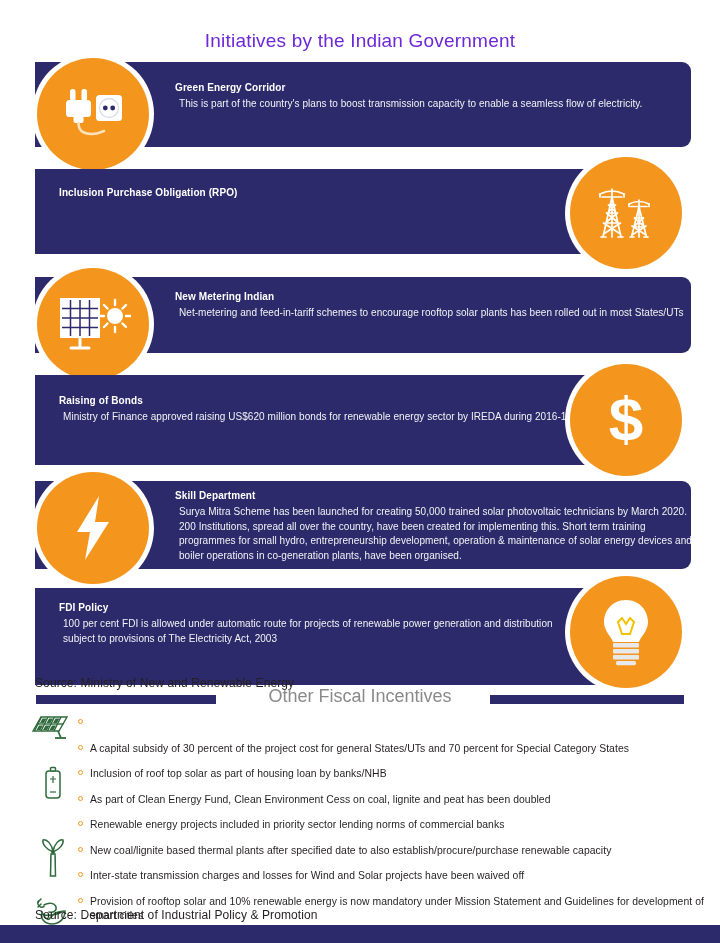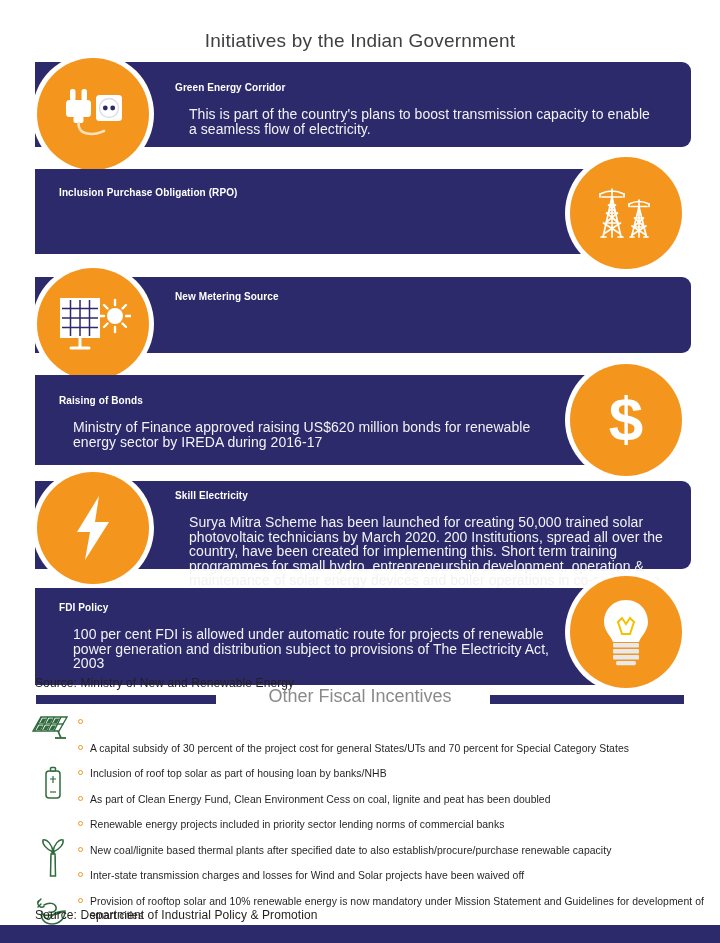--- a/index.html
+++ b/index.html
@@ -9,40 +9,40 @@
     background:#ffffff;
     font-family:"Liberation Sans", sans-serif;
     position:relative;overflow:hidden;
     -webkit-font-smoothing:antialiased;
   }
   .page{position:relative;width:720px;height:943px;}
 
   
   .main-title{
     position:absolute;left:0;top:30px;width:720px;
-    text-align:center;color:#404040;
+    text-align:center;color:#6d28d9;
     font-size:19px;font-weight:400;letter-spacing:.2px;
   }
 
   
   .row{position:absolute;left:0;width:720px;}
   .bar{
     position:absolute;background:#2c2a6b;
     box-sizing:border-box;color:#ffffff;
   }
   .bar.left  {left:35px; border-radius:0 9px 9px 0;}
   .bar.right {left:35px; border-radius:9px 0 0 9px;}
   .bar-inner{position:absolute;}
   .bar-title{
     font-size:10px;font-weight:700;color:#ffffff;
     margin:0 0 4px 0;letter-spacing:.1px;
   }
   .bar-text{
-    font-size:14px;font-weight:400;color:#f2f2f5;
-    line-height:14.5px;margin:14px;letter-spacing:.05px;
+    font-size:10px;font-weight:400;color:#f2f2f5;
+    line-height:14.5px;margin:4px;letter-spacing:.05px;
   }
 
   
   .circle{
     position:absolute;border-radius:50%;
     background:#f4961e;
     box-shadow:0 0 0 5px #ffffff;
     display:flex;align-items:center;justify-content:center;
   }
   .circle svg{display:block;}
@@ -148,21 +148,22 @@
           <path d="M44.5 49 l9 -8 M53.5 49 l-9 -8"></path>
           <path d="M40 60 l4 0 M54 60 l4 0"></path>
         </g>
       </svg>
     </div>
   </div>
 
   <div class="row">
     <div class="bar left" style="top:277px;height:76px;width:656px;">
       <div class="bar-inner" style="left:140px;top:14px;width:520px;">
-        <div class="bar-title">New Metering Source</div>
+        <div class="bar-title">New Metering Indian</div>
+        <div class="bar-text">Net-metering and feed-in-tariff schemes to encourage rooftop solar plants has been rolled out in most States/UTs</div>
       </div>
     </div>
     <div class="circle" style="left:37px;top:268px;width:112px;height:112px;">
       <svg width="76" height="66" viewBox="0 0 76 66">
 
         <rect x="6" y="8" width="38" height="38" fill="#ffffff"></rect>
         <g stroke="#2c2a6b" stroke-width="1.5">
           <path d="M15.5 8 l0 38 M25 8 l0 38 M34.5 8 l0 38"></path>
           <path d="M6 17.5 l38 0 M6 27 l38 0 M6 36.5 l38 0"></path>
         </g>
@@ -190,21 +191,21 @@
     <div class="circle" style="left:570px;top:364px;width:112px;height:112px;">
       <svg width="60" height="72" viewBox="0 0 60 72">
         <text x="30" y="56" text-anchor="middle" fill="#ffffff" font-family="'Liberation Sans', sans-serif" font-size="62" font-weight="700">$</text>
       </svg>
     </div>
   </div>
 
   <div class="row">
     <div class="bar left" style="top:481px;height:88px;width:656px;">
       <div class="bar-inner" style="left:140px;top:9px;width:525px;">
-        <div class="bar-title">Skill Electricity</div>
+        <div class="bar-title">Skill Department</div>
         <div class="bar-text">Surya Mitra Scheme has been launched for creating 50,000 trained solar photovoltaic technicians by March 2020. 200 Institutions, spread all over the country, have been created for implementing this. Short term training programmes for small hydro, entrepreneurship development, operation &amp; maintenance of solar energy devices and boiler operations in co-generation plants, have been organised.</div>
       </div>
     </div>
     <div class="circle" style="left:37px;top:472px;width:112px;height:112px;">
       <svg width="48" height="72" viewBox="0 0 48 72">
         <path d="M30 4 L8 40 L21 40 L16 68 L40 30 L26 30 Z" fill="#ffffff"></path>
       </svg>
     </div>
   </div>
 

